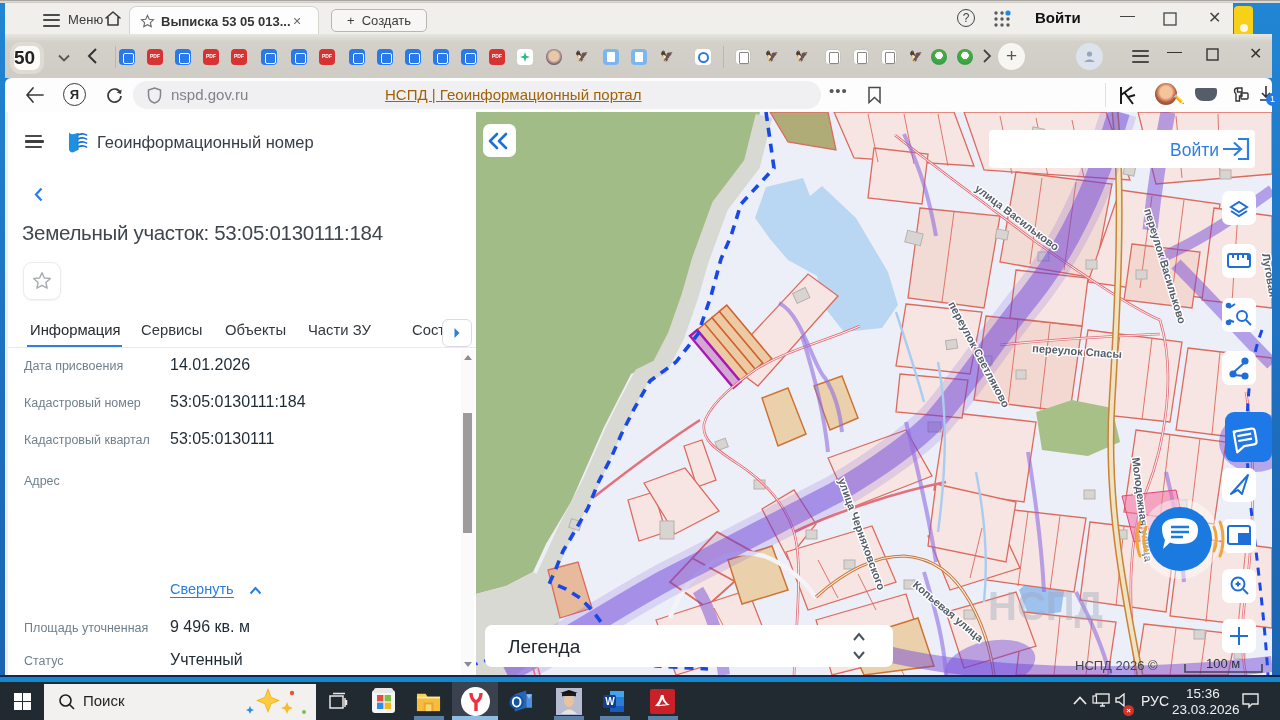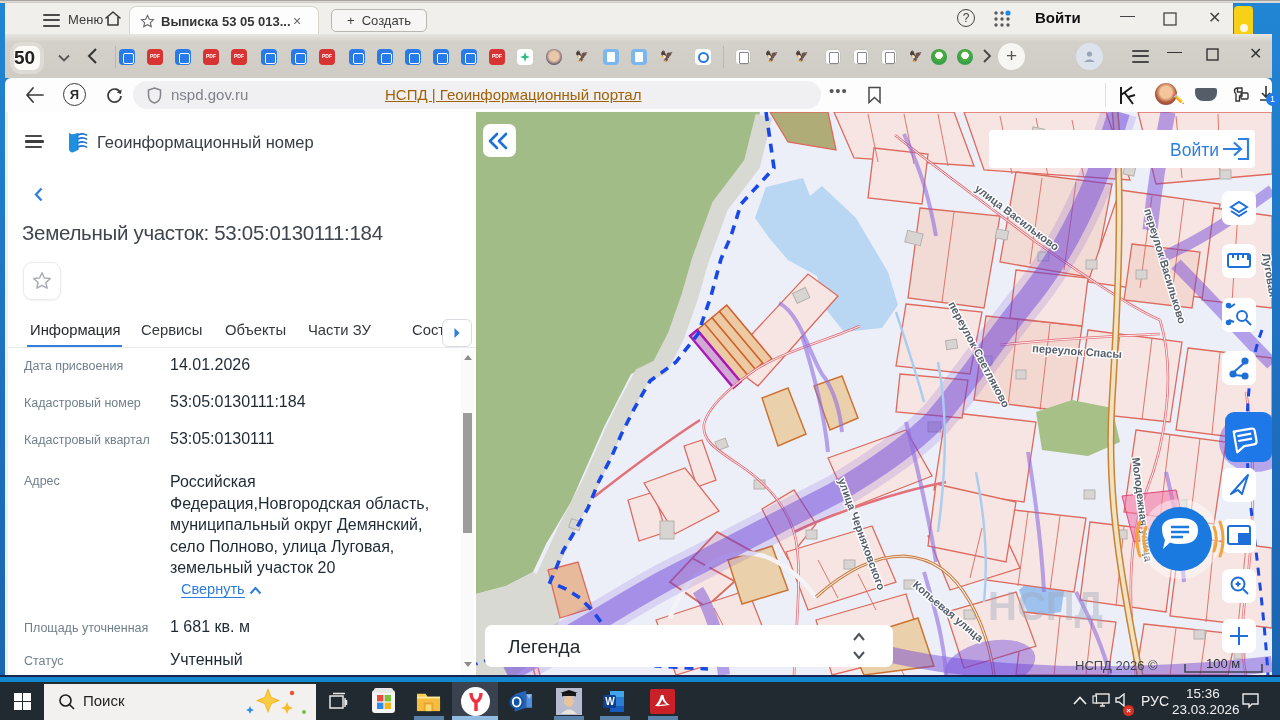--- a/index.html
+++ b/index.html
@@ -517,27 +517,26 @@
       <div class="abs" style="left:19px;top:233px;width:95px;height:3px;background:#2f80e0;"></div>
       <div class="abs" style="left:0;top:235px;width:468px;height:1px;background:#e8eaec;"></div>
 
       <span class="lbl" style="top:247px;">Дата присвоения</span>
       <span class="val" style="top:244px;">14.01.2026</span>
       <span class="lbl" style="top:284px;">Кадастровый номер</span>
       <span class="val" style="top:281px;">53:05:0130111:184</span>
       <span class="lbl" style="top:321px;">Кадастровый квартал</span>
       <span class="val" style="top:318px;">53:05:0130111</span>
       <span class="lbl" style="top:362px;">Адрес</span>
-      <span class="val" style="top:359px;width:266px;line-height:21.5px;">Российская Федерация,Новгородская область, муниципальный округ Демянский, село Полново, улица Луговая, земельный участок 20</span>
-      <span class="val abs" style="left:173px;top:469px;font-size:14.5px;color:#2c7de0;border-bottom:1px solid #2c7de0;">Свернуть</span>
+      <span class="val abs" style="left:162px;top:469px;font-size:14.5px;color:#2c7de0;border-bottom:1px solid #2c7de0;">Свернуть</span>
       <svg class="abs" style="left:241px;top:474px;" width="13" height="9" viewBox="0 0 13 9">
           <path d="M1.5 7.5 L6.5 2 L11.5 7.5" fill="none" stroke="#2c7de0" stroke-width="2"></path>
         </svg>
       <span class="lbl" style="top:509px;">Площадь уточненная</span>
-      <span class="val" style="top:506px;">1 681 кв. м</span>
+      <span class="val" style="top:506px;">9 496 кв. м</span>
       <span class="lbl" style="top:542px;">Статус</span>
       <span class="val" style="top:539px;">Учтенный</span>
 
       <div class="abs" style="left:453px;top:238px;width:13px;height:325px;background:#fafafa;">
         <svg class="abs" style="left:3px;top:5px;" width="8" height="6" viewBox="0 0 8 6">
             <path d="M0 5 L4 0 L8 5 Z" fill="#8c8c8c"></path>
           </svg>
         <div class="abs" style="left:2px;top:63px;width:9px;height:120px;background:#9c9c9c;"></div>
         <svg class="abs" style="left:3px;top:312px;" width="8" height="6" viewBox="0 0 8 6">
             <path d="M0 0 L4 5 L8 0 Z" fill="#8c8c8c"></path>

